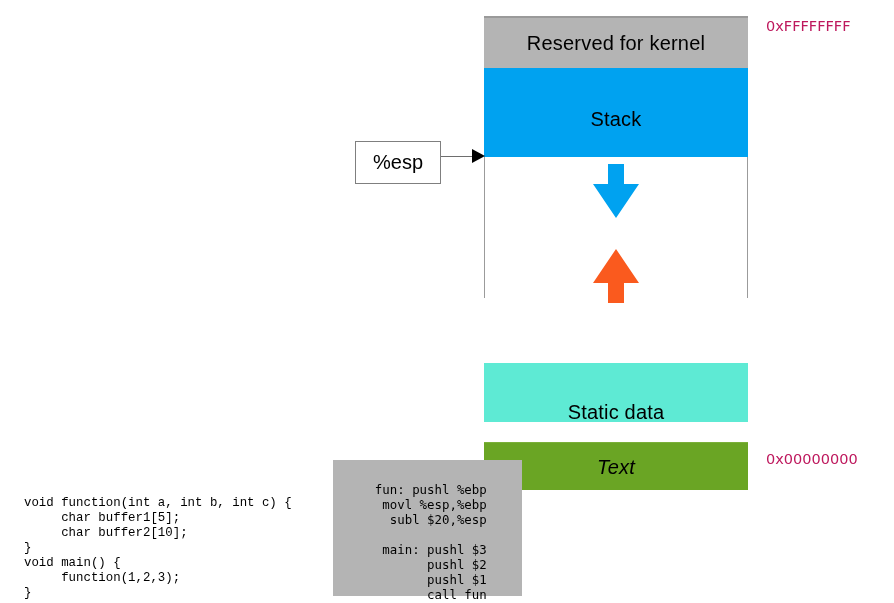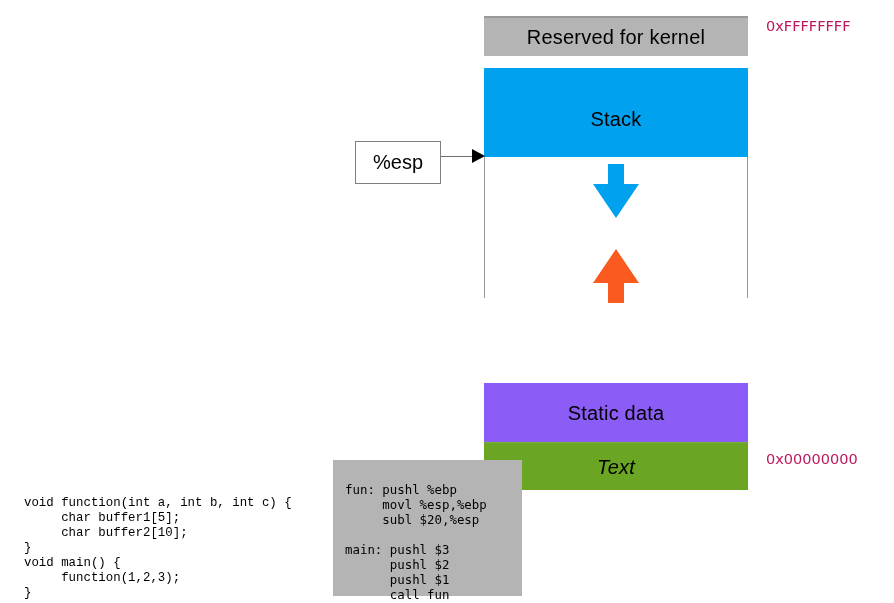--- a/index.html
+++ b/index.html
@@ -34,21 +34,21 @@
     align-items: center;
     justify-content: center;
     font-size: 20px;
     line-height: 1;
     color: #000000;
     letter-spacing: 0.2px;
   }
 
   #seg-kernel {
     top: 0;
-    height: 40px;
+    height: 52px;
     background: #b4b4b4;
     border-top: 2px solid #9a9a9a;
   }
   #seg-stack {
     top: 52px;
     height: 102px;
     background: #00a2f0;
   }
   #seg-gap {
     top: 141px;
@@ -56,23 +56,24 @@
     background: #ffffff;
     border-left: 1px solid #9b9b9b;
     border-right: 1px solid #9b9b9b;
   }
   #seg-heap {
     top: 282px;
     height: 85px;
     background: #fa5a1e;
   }
   #seg-static {
-    top: 367px;
+    top: 347px;
     height: 59px;
-    background: #8b5cf6;
+    background: #5eead4;
+    align-items: flex-end;
   }
   #seg-text {
     top: 426px;
     height: 48px;
     background: #6aa524;
     border-top: 1px solid #7bb03a;
     font-style: italic;
   }
 
   
@@ -158,20 +159,21 @@
   }
   #asm-code {
     left: 12px;
     top: 10px;
     position: absolute;
     font-family: "DejaVu Sans Mono", monospace;
     font-size: 12.4px;
     line-height: 15px;
     white-space: pre;
     color: #000000;
+    text-align: right;
   }
 </style>
 </head>
 <body>
 
 <div id="memory-column">
 
   <div class="seg" id="seg-kernel">
     <span>Reserved for kernel</span>
   </div>

